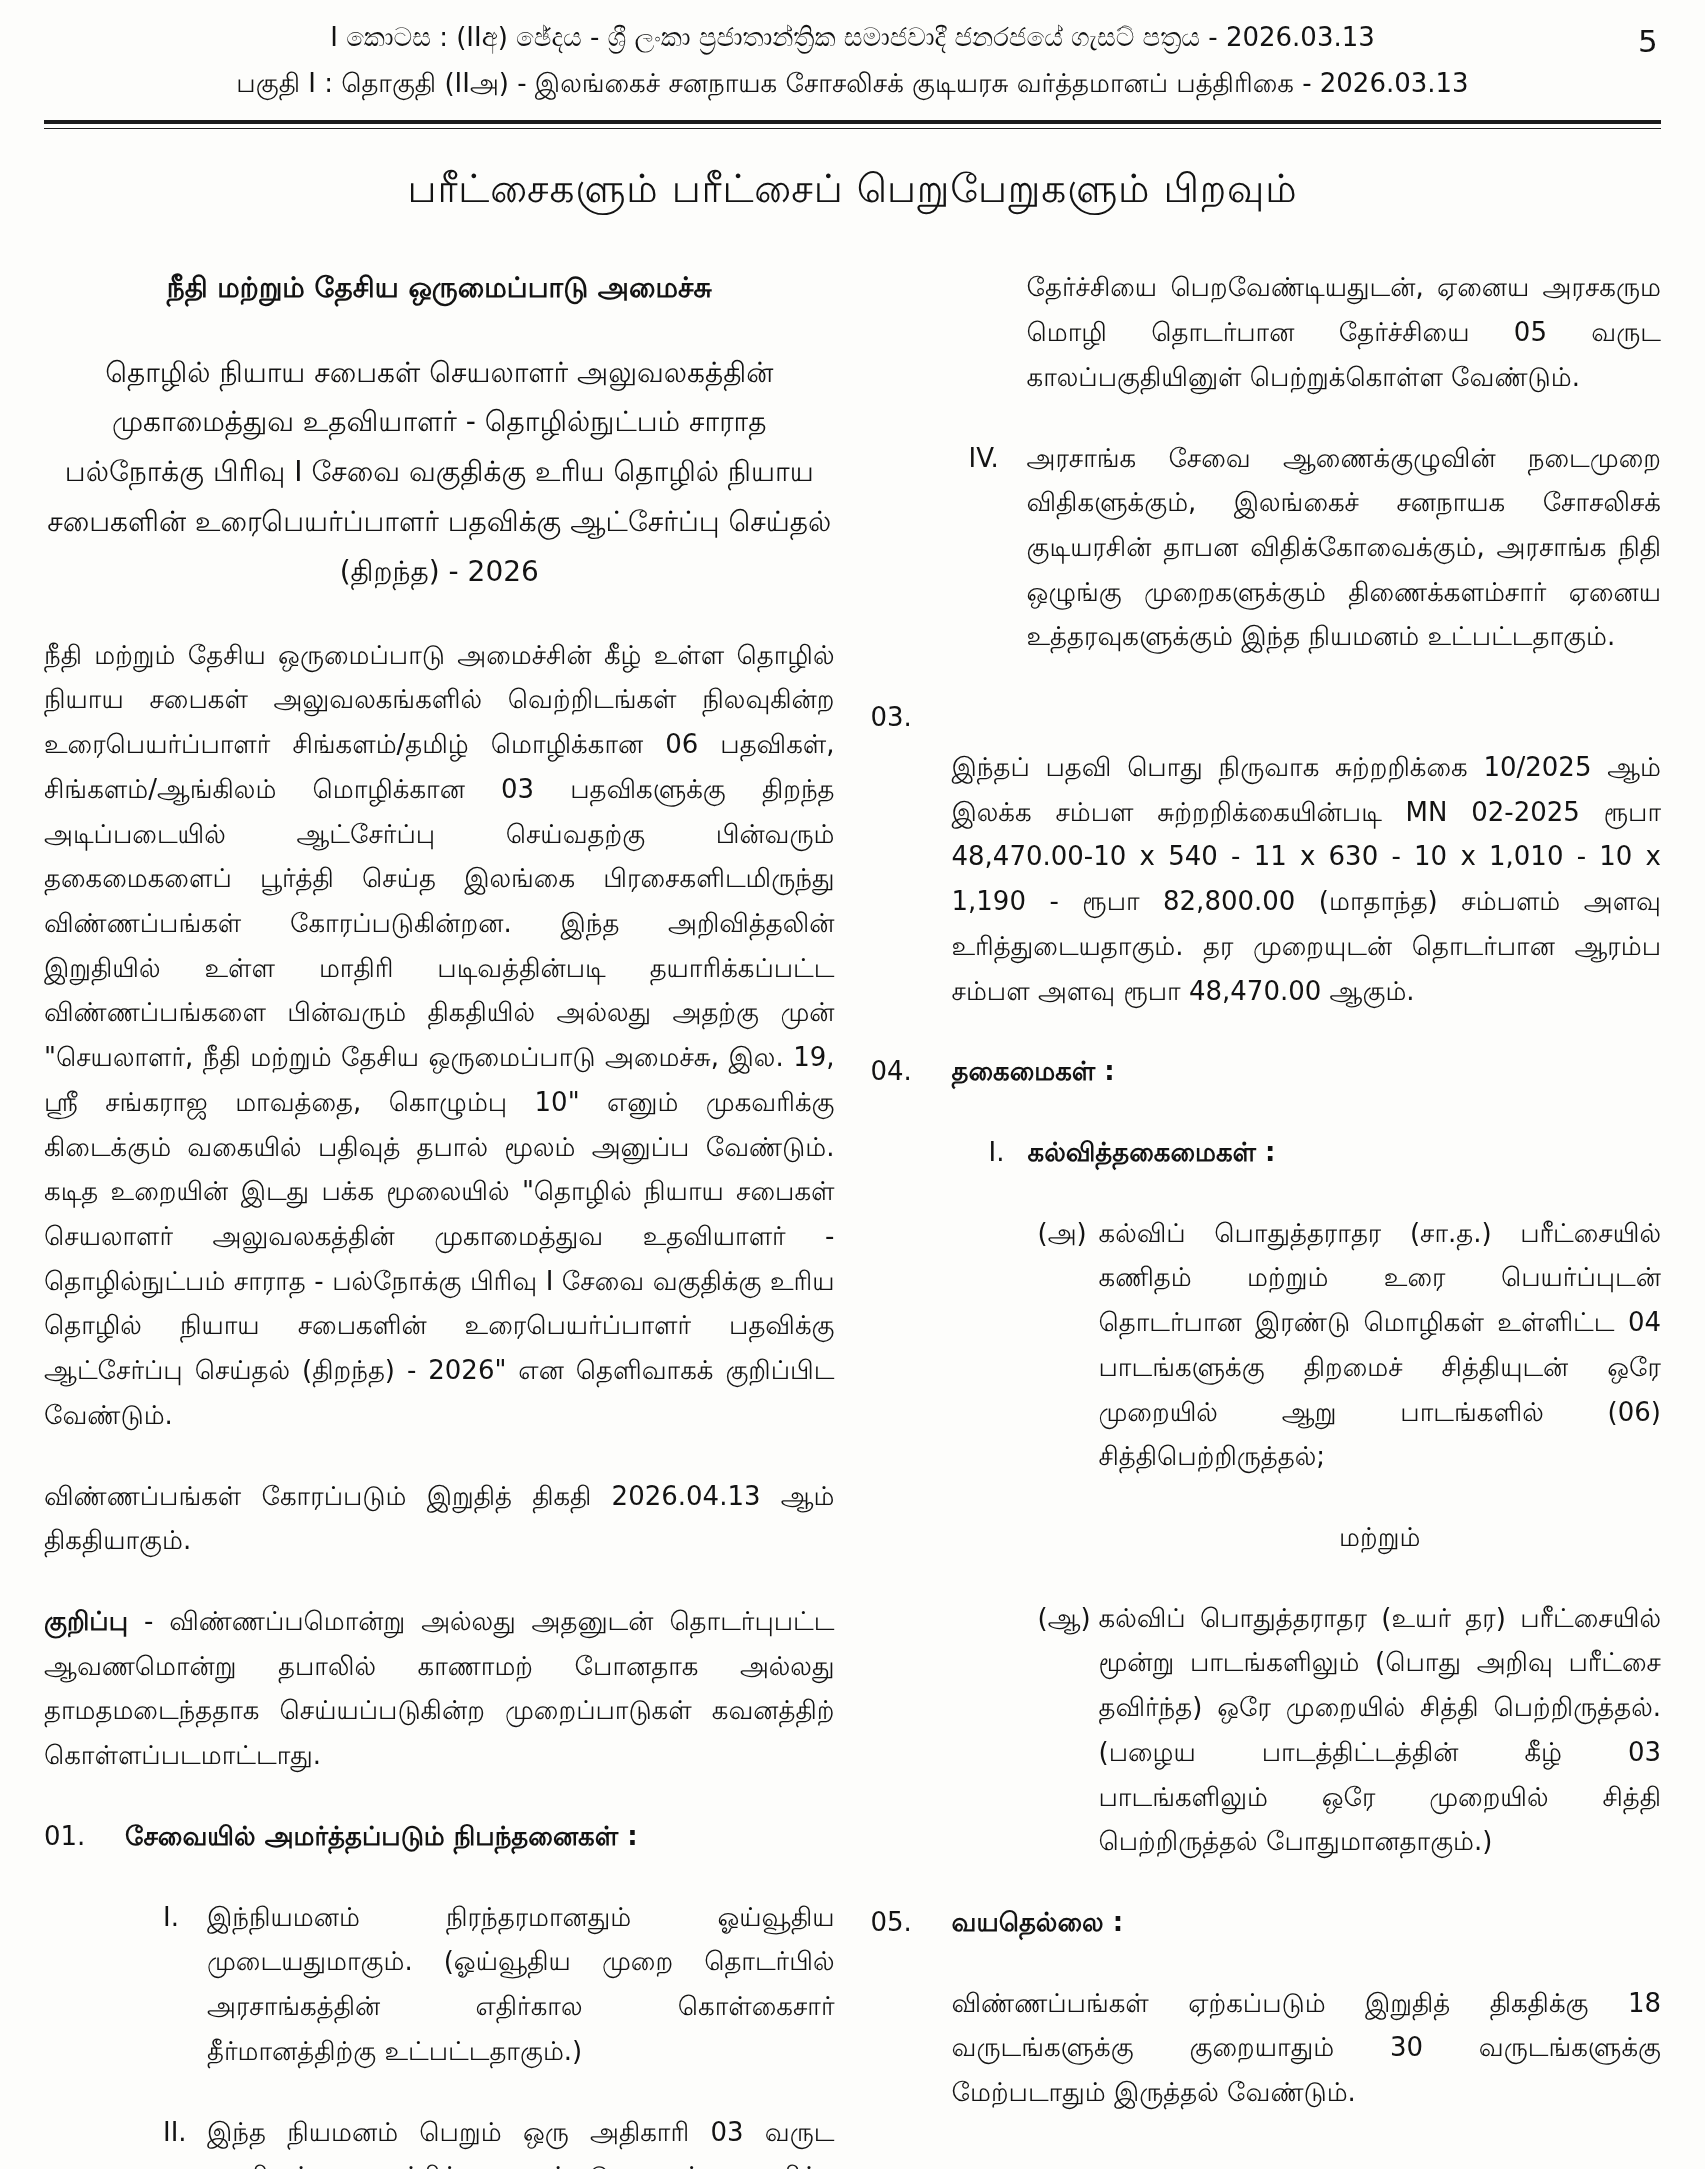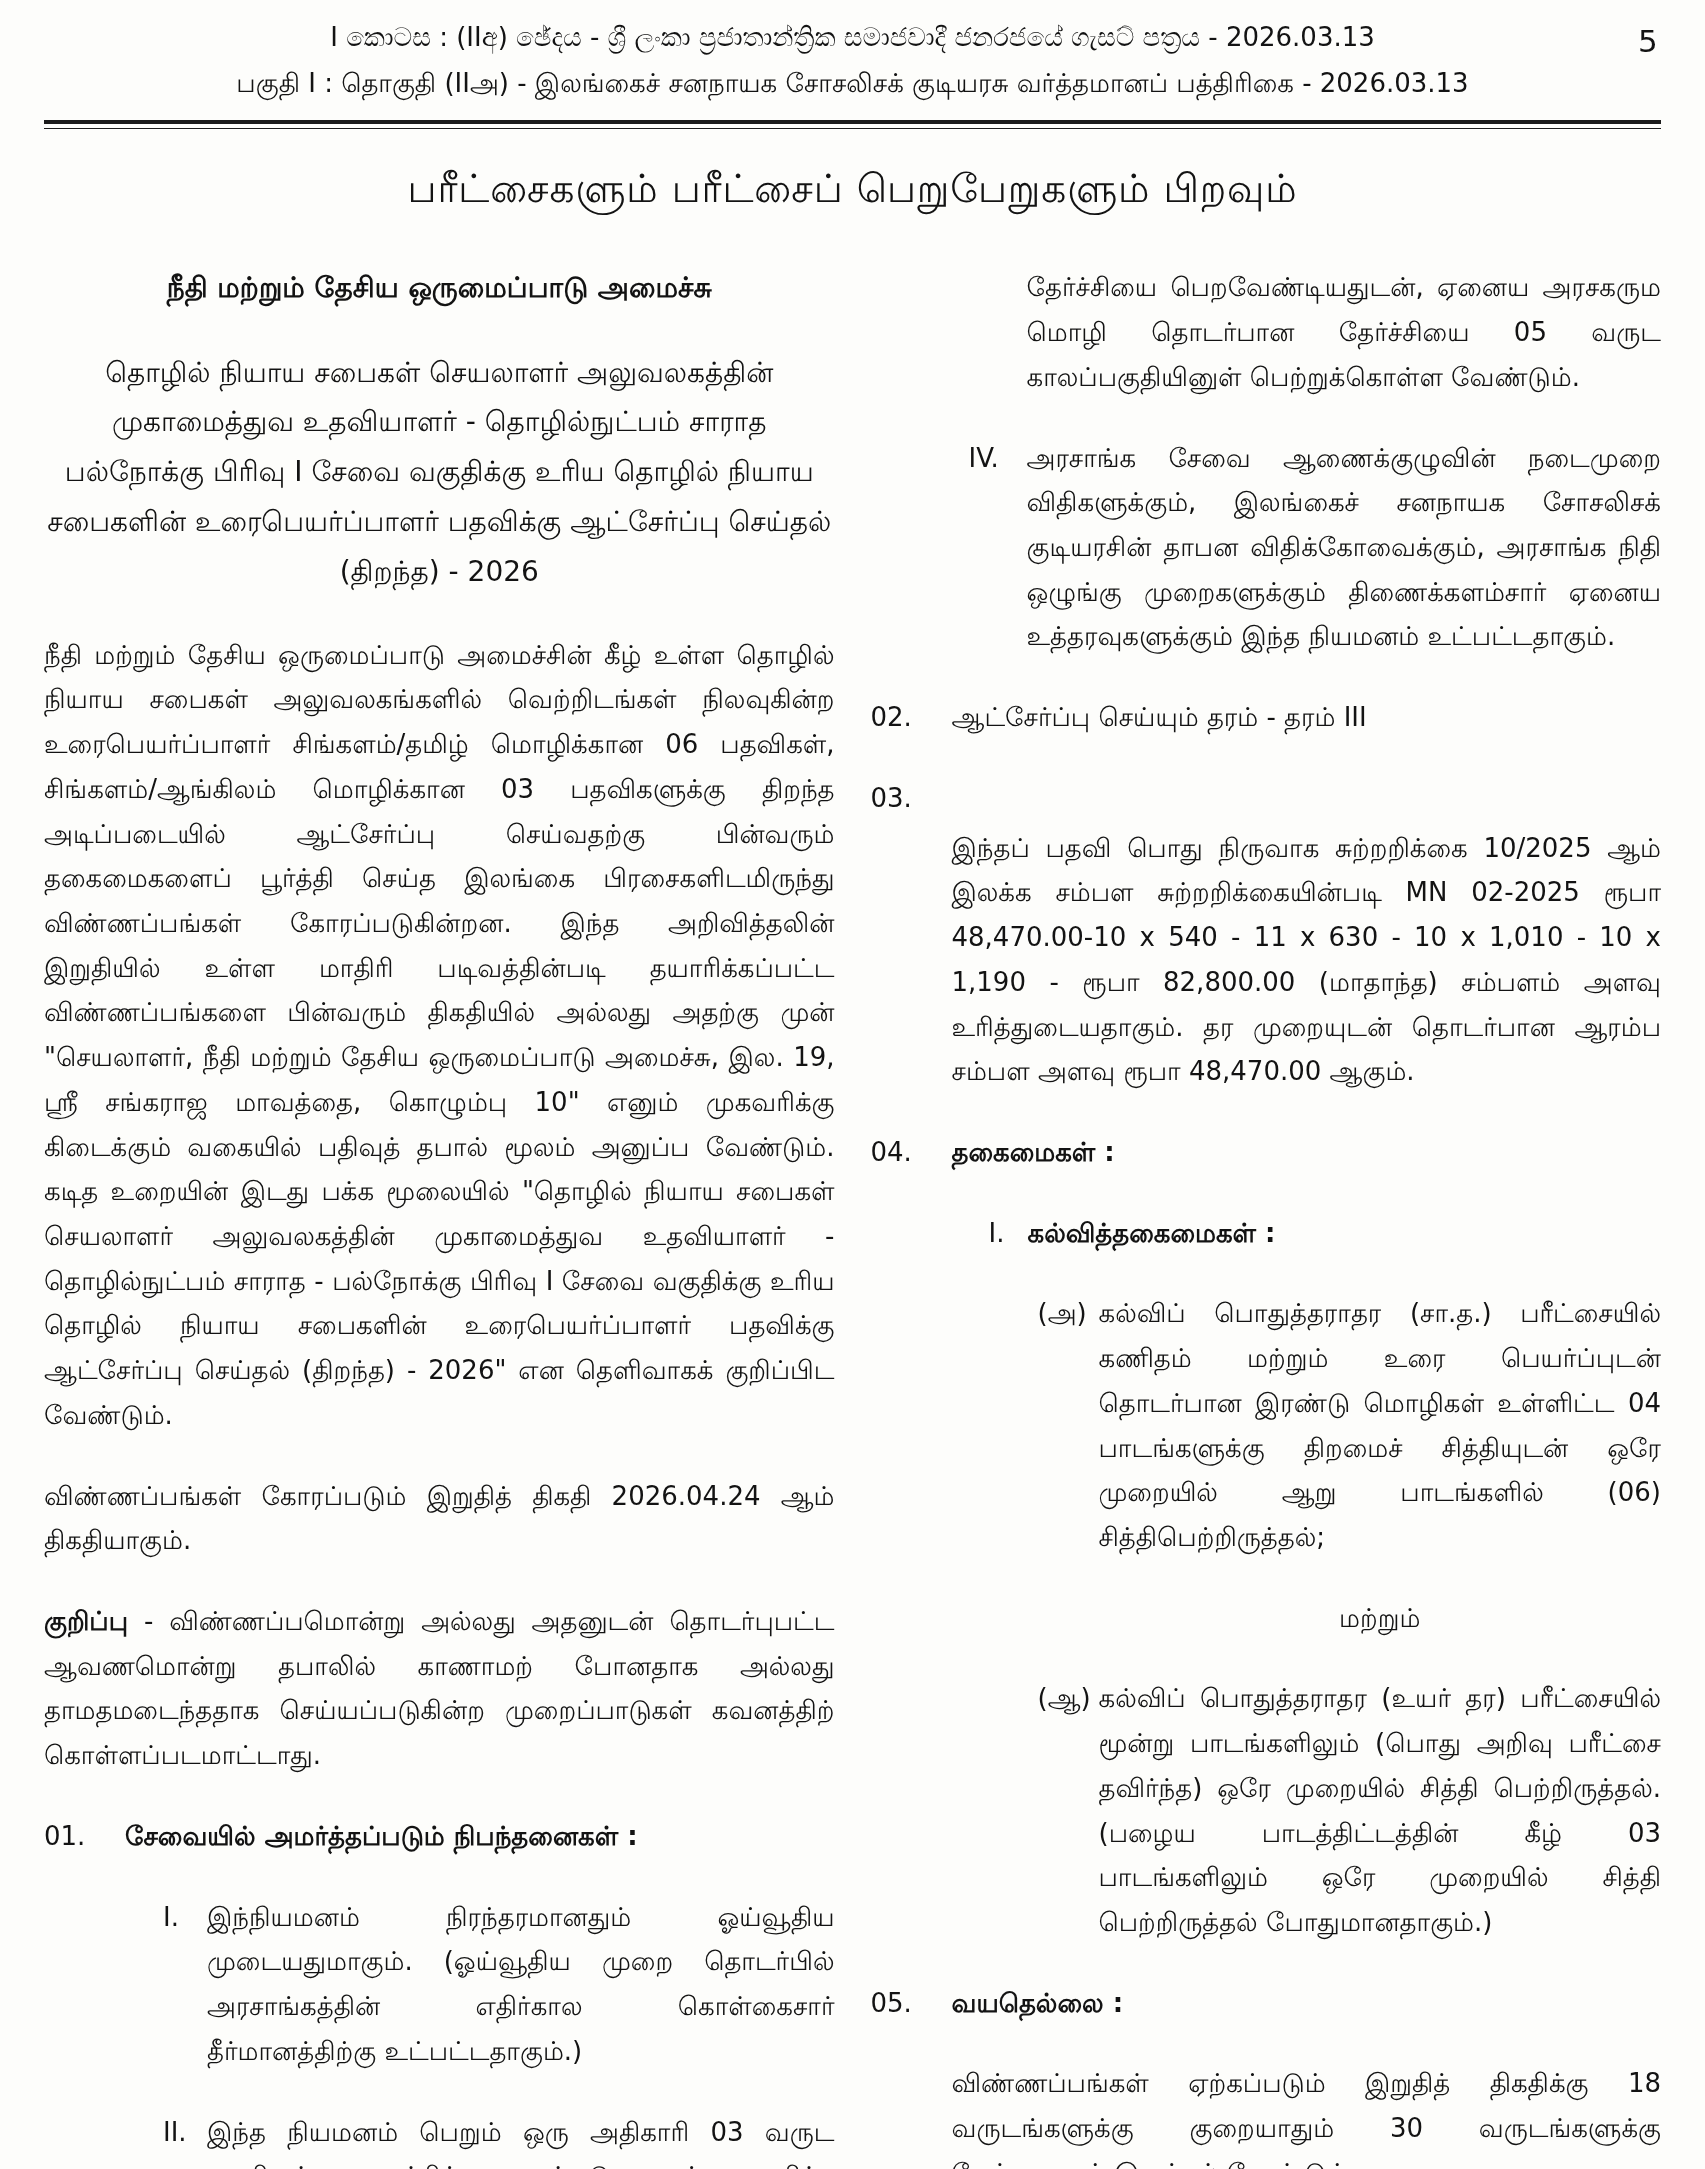--- a/index.html
+++ b/index.html
@@ -54,21 +54,21 @@
 
   <div class="columns">
 
     <section class="col">
       <h2 class="ministry">நீதி மற்றும் தேசிய ஒருமைப்பாடு அமைச்சு</h2>
 
       <h3 class="notice-title">தொழில் நியாய சபைகள் செயலாளர் அலுவலகத்தின் முகாமைத்துவ உதவியாளர் - தொழில்நுட்பம் சாராத பல்நோக்கு பிரிவு I சேவை வகுதிக்கு உரிய தொழில் நியாய சபைகளின் உரைபெயர்ப்பாளர் பதவிக்கு ஆட்சேர்ப்பு செய்தல் (திறந்த) - 2026</h3>
 
       <p class="para">நீதி மற்றும் தேசிய ஒருமைப்பாடு அமைச்சின் கீழ் உள்ள தொழில் நியாய சபைகள் அலுவலகங்களில் வெற்றிடங்கள் நிலவுகின்ற உரைபெயர்ப்பாளர் சிங்களம்/தமிழ் மொழிக்கான 06 பதவிகள், சிங்களம்/ஆங்கிலம் மொழிக்கான 03 பதவிகளுக்கு திறந்த அடிப்படையில் ஆட்சேர்ப்பு செய்வதற்கு பின்வரும் தகைமைகளைப் பூர்த்தி செய்த இலங்கை பிரசைகளிடமிருந்து விண்ணப்பங்கள் கோரப்படுகின்றன. இந்த அறிவித்தலின் இறுதியில் உள்ள மாதிரி படிவத்தின்படி தயாரிக்கப்பட்ட விண்ணப்பங்களை பின்வரும் திகதியில் அல்லது அதற்கு முன் "செயலாளர், நீதி மற்றும் தேசிய ஒருமைப்பாடு அமைச்சு, இல. 19, ஸ்ரீ சங்கராஜ மாவத்தை, கொழும்பு 10" எனும் முகவரிக்கு கிடைக்கும் வகையில் பதிவுத் தபால் மூலம் அனுப்ப வேண்டும். கடித உறையின் இடது பக்க மூலையில் "தொழில் நியாய சபைகள் செயலாளர் அலுவலகத்தின் முகாமைத்துவ உதவியாளர் - தொழில்நுட்பம் சாராத - பல்நோக்கு பிரிவு I சேவை வகுதிக்கு உரிய தொழில் நியாய சபைகளின் உரைபெயர்ப்பாளர் பதவிக்கு ஆட்சேர்ப்பு செய்தல் (திறந்த) - 2026" என தெளிவாகக் குறிப்பிட வேண்டும்.</p>
 
-      <p class="para">விண்ணப்பங்கள் கோரப்படும் இறுதித் திகதி 2026.04.24 ஆம் திகதியாகும்.</p>
+      <p class="para">விண்ணப்பங்கள் கோரப்படும் இறுதித் திகதி 2026.04.13 ஆம் திகதியாகும்.</p>
 
       <p class="para"><span class="bold">குறிப்பு</span><span> - விண்ணப்பமொன்று அல்லது அதனுடன் தொடர்புபட்ட ஆவணமொன்று தபாலில் காணாமற் போனதாக அல்லது தாமதமடைந்ததாக செய்யப்படுகின்ற முறைப்பாடுகள் கவனத்திற் கொள்ளப்படமாட்டாது.</span></p>
 
       <div class="sec">
         <span class="sec-num">01.</span>
         <span class="sec-text bold">சேவையில் அமர்த்தப்படும் நிபந்தனைகள் :</span>
       </div>
 
       <div class="ritem">
         <span class="rnum">I.</span>
@@ -84,24 +84,20 @@
 
     <section class="col">
 
       <p class="cont">தேர்ச்சியை பெறவேண்டியதுடன், ஏனைய அரசகரும மொழி தொடர்பான தேர்ச்சியை 05 வருட காலப்பகுதியினுள் பெற்றுக்கொள்ள வேண்டும்.</p>
 
       <div class="ritem-r">
         <span class="rnum-r">IV.</span>
         <span class="rbody">அரசாங்க சேவை ஆணைக்குழுவின் நடைமுறை விதிகளுக்கும், இலங்கைச் சனநாயக சோசலிசக் குடியரசின் தாபன விதிக்கோவைக்கும், அரசாங்க நிதி ஒழுங்கு முறைகளுக்கும் திணைக்களம்சார் ஏனைய உத்தரவுகளுக்கும் இந்த நியமனம் உட்பட்டதாகும்.</span>
       </div>
 
-      <div class="sec">
-        <span class="sec-num">02.</span>
-        <span class="sec-text">ஆட்சேர்ப்பு செய்யும் தரம் - தரம் III</span>
-      </div>
 
       <div class="sec" style="margin-bottom:5.1px;">
         <span class="sec-num">03.</span>
       </div>
       <p class="sec-body">இந்தப் பதவி பொது நிருவாக சுற்றறிக்கை 10/2025 ஆம் இலக்க சம்பள சுற்றறிக்கையின்படி MN 02-2025 ரூபா 48,470.00-10 x 540 - 11 x 630 - 10 x 1,010 - 10 x 1,190 - ரூபா 82,800.00 (மாதாந்த) சம்பளம் அளவு உரித்துடையதாகும். தர முறையுடன் தொடர்பான ஆரம்ப சம்பள அளவு ரூபா 48,470.00 ஆகும்.</p>
 
       <div class="sec">
         <span class="sec-num">04.</span>
         <span class="sec-text bold">தகைமைகள் :</span>
       </div>

